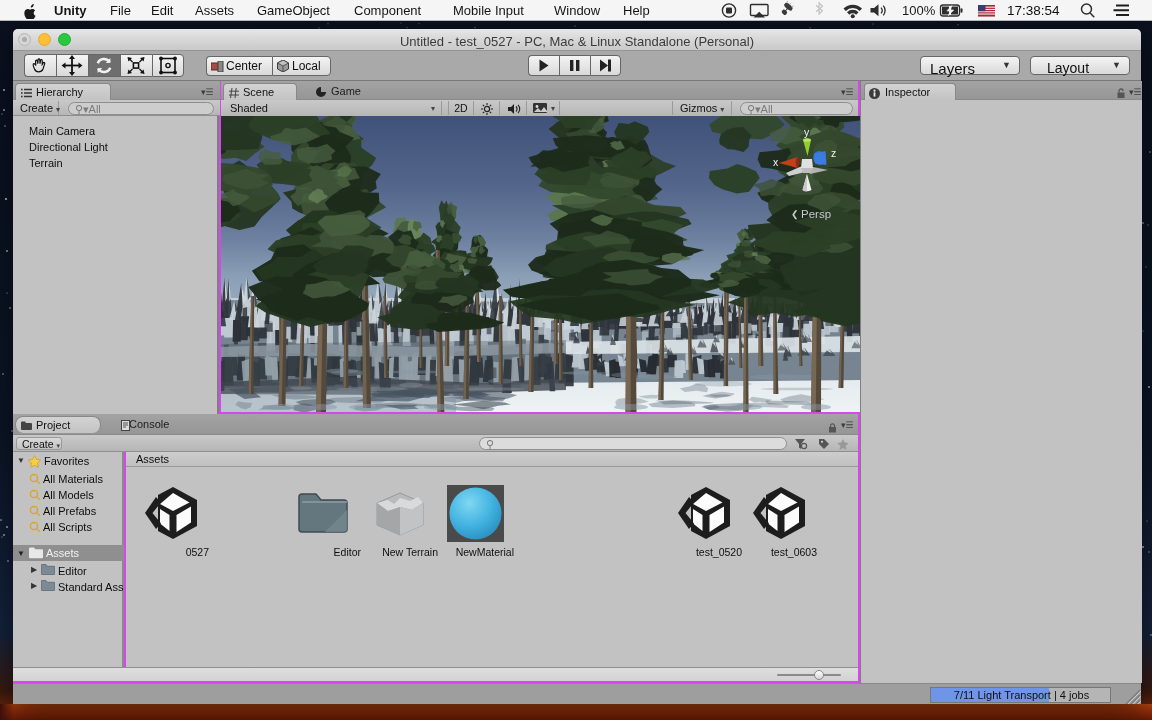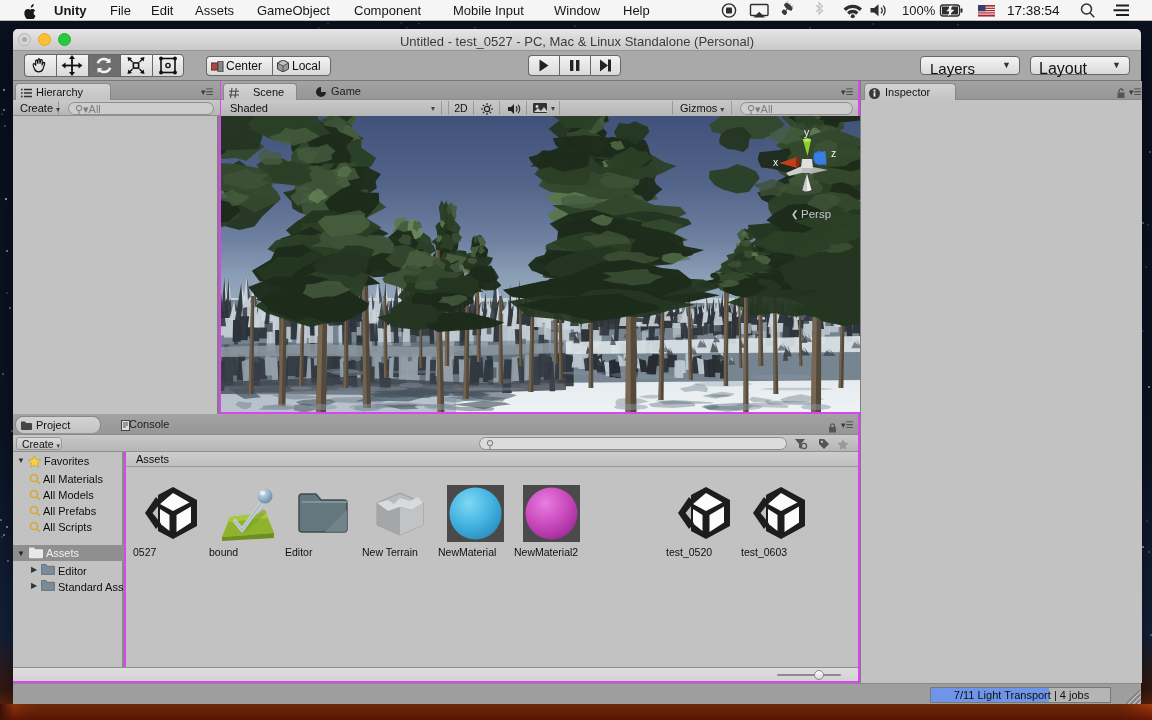--- a/index.html
+++ b/index.html
@@ -34,21 +34,21 @@
     border:1px solid #888; border-bottom:none; border-radius:4px 4px 0 0; font-size:11px; color:#111;
     padding:2px 8px 0 6px; }
   .tab.inactive { background:none; border:none; color:#1c1c1c; }
   .panel { background:#c2c2c2; }
   .ptool { background:linear-gradient(#c9c9c9,#b6b6b6); border-bottom:1px solid #8f8f8f; }
   .search { position:absolute; border:1px solid #8f8f8f; border-radius:9px; background:#cdcdcd;
     color:#7c7c7c; font-size:11px; }
   .menuglyph { position:absolute; font-size:9px; color:#3c3c3c; }
   .cell { top:17px; width:76px; height:90px; }
   .cell > svg { display:block; margin:0 auto; }
-  .albl { position:absolute; top:61px; width:76px; text-align:left; font-size:10.5px; color:#101010; white-space:nowrap; }
+  .albl { position:absolute; top:61px; width:76px; text-align:right; font-size:10.5px; color:#101010; white-space:nowrap; }
 </style>
 </head>
 <body>
 <div id="desktop" class="abs"></div>
 <div id="deskbottom" class="abs"></div>
 <svg class="abs" style="left:0; top:0;" width="1152" height="720" viewBox="0 0 1152 720" pointer-events="none">
     <circle cx="8" cy="561" r="1.0" fill="#cfd8e8" opacity="0.54"></circle>
     <circle cx="1143" cy="331" r="0.6" fill="#cfd8e8" opacity="0.70"></circle>
     <circle cx="7" cy="293" r="0.6" fill="#cfd8e8" opacity="0.88"></circle>
     <circle cx="5" cy="126" r="0.9" fill="#cfd8e8" opacity="0.47"></circle>
@@ -172,21 +172,21 @@
       <path d="M72 4.5 L80 10.5 L72 16.5 Z" fill="#222"></path>
       <rect x="80" y="4.5" width="3" height="12" fill="#222"></rect>
     </svg>
   </div>
 
   <div id="layersdrop" class="btn abs" style="left:907px; top:27px; width:100px; height:19px; border-radius:4px;">
     <div class="abs" style="left:9px; top:2.5px; font-size:15px; color:#111;">Layers</div>
     <div class="abs" style="right:8px; top:3px; font-size:9px; color:#333;">▼</div>
   </div>
   <div id="layoutdrop" class="btn abs" style="left:1017px; top:27px; width:100px; height:19px; border-radius:4px;">
-    <div class="abs" style="left:8px; top:2.5px; font-size:16px; color:#111;">Layout</div>
+    <div class="abs" style="left:16px; top:2.5px; font-size:14px; color:#111;">Layout</div>
     <div class="abs" style="right:8px; top:3px; font-size:9px; color:#333;">▼</div>
   </div>
 
   <div id="hierarchy" class="abs panel" style="left:0; top:52px; width:206px; height:333px; border-right:2px solid #7f7f7f;">
     <div class="abs tabbar" style="left:0; top:0; width:207px; height:19px;"></div>
     <div class="tab abs" style="left:2px; width:96px;">
       <svg class="abs" style="left:5px; top:4px;" width="11" height="10" viewBox="0 0 11 10">
         <g stroke="#333" stroke-width="1.3">
             <path d="M3 1.5 h8 M3 5 h8 M3 8.5 h8"></path>
           </g>
@@ -196,31 +196,32 @@
             <rect x="0" y="7.7" width="1.6" height="1.6"></rect>
           </g>
       </svg>
       <span style="margin-left:14px;">Hierarchy</span>
     </div>
     <div class="menuglyph" style="left:188px; top:6px;">▾☰</div>
     <div class="abs ptool" style="left:0; top:19px; width:207px; height:16px;">
       <div class="abs" style="left:2px; top:1px; width:44px; height:14px; border-right:1px solid #9a9a9a; font-size:11px; color:#111; padding:1px 0 0 5px;">Create <span style="font-size:8px; color:#444;">▾</span></div>
       <div class="search abs" style="left:55px; top:1.5px; width:146px; height:13px; padding:0 0 0 6px;">⚲▾All</div>
     </div>
+    <div class="abs" style="left:16px; top:42px; font-size:11px; color:#0e0e0e; line-height:16px;">Main Camera<br>Directional Light<br>Terrain</div>
   </div>
 
   <div id="scenearea" class="abs" style="left:208px; top:52px; width:637px; height:333px;">
     <div class="abs tabbar" style="left:0; top:0; width:637px; height:19px;"></div>
     <div class="tab abs" style="left:2px; width:74px;">
       <svg class="abs" style="left:5px; top:4px;" width="10" height="10" viewBox="0 0 10 10">
         <g stroke="#444" stroke-width="1">
             <path d="M3 0 L1.5 10 M7.2 0 L6 10 M0 3.2 h10 M0 7 h10"></path>
           </g>
       </svg>
-      <span style="margin-left:23px;">Scene</span>
+      <span style="margin-left:13px;">Scene</span>
     </div>
     <div class="tab abs inactive" style="left:92px; width:70px;">
       <svg class="abs" style="left:3px; top:4px;" width="10" height="10" viewBox="0 0 10 10">
         <path d="M5 0 A5 5 0 1 0 10 5 L5 5 Z" fill="#222"></path>
       </svg>
       <span style="margin-left:12px;">Game</span>
     </div>
     <div class="menuglyph" style="left:620px; top:6px;">▾☰</div>
     <div class="abs ptool" style="left:0; top:19px; width:637px; height:17px;">
       <div class="abs" style="left:3px; top:1px; width:218px; height:14px; font-size:11px; color:#111; padding:1px 0 0 6px; border-right:1px solid #9a9a9a;">Shaded<span class="abs" style="right:6px; top:3px; font-size:8px; color:#444;">▾</span></div>
@@ -1542,40 +1543,20 @@
                 <stop offset="1" stop-color="#a02c96"></stop>
             </radialGradient>
           </defs>
         </svg>
         <div class="cell abs" style="left:7px;">
           <svg width="56" height="56" viewBox="0 0 56 56">
               <use href="#ulogo"></use>
             </svg>
           <div class="albl">0527</div>
         </div>
-        <div class="cell abs" style="left:83px;">
-          <svg width="56" height="56" viewBox="0 0 56 56">
-            <defs>
-              <radialGradient id="pinsph" cx="0.35" cy="0.3" r="0.8">
-                <stop offset="0" stop-color="#d8e6f2"></stop>
-                  <stop offset="0.45" stop-color="#9fb8cc"></stop>
-                  <stop offset="1" stop-color="#64839e"></stop>
-              </radialGradient>
-            </defs>
-            <path d="M11 32 L47 28 L55 48 L3 52 Z" fill="#8fb32c"></path>
-            <path d="M11 32 L47 28 L49 33 L8 37 Z" fill="#a8cc3c" opacity="0.9"></path>
-            <path d="M3 52 L55 48 L55 53 L3 56 Z" fill="#6d901d"></path>
-            <path d="M22 44 L44 24 L48 27 L26 48 Z" fill="#7ba02a" opacity="0.6"></path>
-            <path d="M16 36 L23 45 L46 13" fill="none" stroke="#c2cfd9" stroke-width="4" stroke-linecap="round" stroke-linejoin="round"></path>
-            <path d="M16 36 L23 45 L46 13" fill="none" stroke="#8fa5b5" stroke-width="1.2" stroke-linecap="round" stroke-linejoin="round" opacity="0.6"></path>
-            <circle cx="46" cy="11" r="7.5" fill="url(#pinsph)"></circle>
-            <ellipse cx="43.5" cy="8" rx="2.6" ry="2" fill="#e8f2fa" opacity="0.9"></ellipse>
-          </svg>
-          <div class="albl">bound</div>
-        </div>
         <div class="cell abs" style="left:159px;">
           <svg width="56" height="56" viewBox="0 0 56 56">
               <use href="#folder56"></use>
             </svg>
           <div class="albl">Editor</div>
         </div>
         <div class="cell abs" style="left:312px;">
           <div style="position:absolute; left:9px; top:0; width:57px; height:57px; background:#4a4a4a;"></div>
           <svg class="abs" style="left:9px; top:0;" width="57" height="57" viewBox="0 0 57 57">
               <circle cx="28.5" cy="28.5" r="26" fill="url(#cyansph)"></circle>
@@ -1584,27 +1565,20 @@
         </div>
         <div class="cell abs" style="left:236px;">
           <svg width="56" height="56" viewBox="0 0 56 56">
             <path d="M5 18 L28 8 L51 18 L51 40 L28 50 L5 40 Z" fill="#b9babc" stroke="#8e8f91" stroke-width="0.8"></path>
             <path d="M5 18 L16 15 L22 19 L28 13 L38 16 L46 12 L51 18 L40 25 L28 22 L16 26 Z" fill="#d9dadc"></path>
             <path d="M5 18 L16 26 L28 22 L40 25 L51 18 L51 40 L28 50 L5 40 Z" fill="#a5a6a8"></path>
             <path d="M28 22 L40 25 L51 18 L51 40 L28 50 Z" fill="#c2c3c5"></path>
           </svg>
           <div class="albl">New Terrain</div>
         </div>
-        <div class="cell abs" style="left:388px;">
-          <div style="position:absolute; left:9px; top:0; width:57px; height:57px; background:#4a4a4a;"></div>
-          <svg class="abs" style="left:9px; top:0;" width="57" height="57" viewBox="0 0 57 57">
-              <circle cx="28.5" cy="28.5" r="26" fill="url(#magsph)"></circle>
-            </svg>
-          <div class="albl">NewMaterial2</div>
-        </div>
         <div class="cell abs" style="left:540px;">
           <svg width="56" height="56" viewBox="0 0 56 56">
               <use href="#ulogo"></use>
             </svg>
           <div class="albl">test_0520</div>
         </div>
         <div class="cell abs" style="left:615px;">
           <svg width="56" height="56" viewBox="0 0 56 56">
               <use href="#ulogo"></use>
             </svg>

